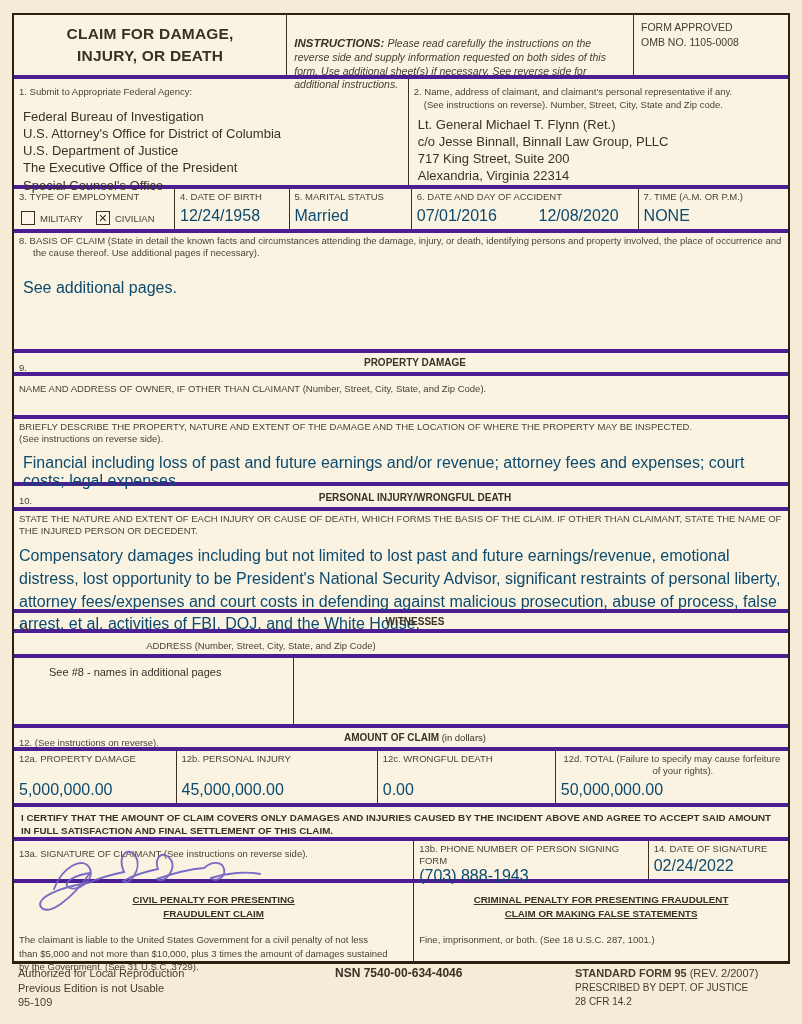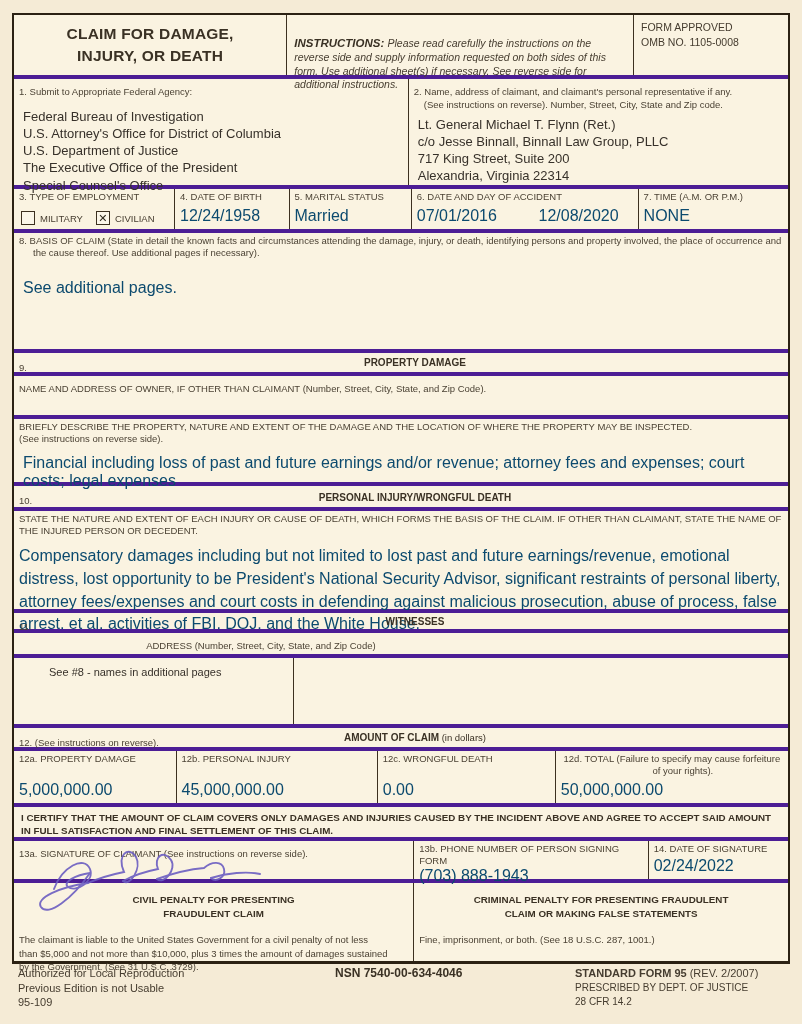--- a/index.html
+++ b/index.html
@@ -80,21 +80,21 @@
   
   .certtxt{font-size:9.8px;font-weight:bold;line-height:1.35;color:#3a3124;padding:2px 2px;}
   
   .c-s1{width:51.7%;}
   .c-s2{width:30.3%;}
   .c-s3{width:18%;}
   .sig-svg{position:absolute;left:18px;top:-4px;z-index:5;pointer-events:none;}
   
   .c-p1{width:51.7%;}
   .c-p2{width:48.3%;}
-  .pentitle{text-align:center;font-size:9.8px;font-weight:bold;line-height:1.45;margin-top:8px;color:#3a3124;}
+  .pentitle{text-align:center;font-size:9.8px;font-weight:bold;line-height:1.45;margin-top:8px;color:#3a3124;text-decoration:underline;}
   .pentext{font-size:9.5px;line-height:1.4;margin-top:12px;color:#4b4234;}
   .c-p1 .pentext{width:95%;}
   
   .footer-left{position:absolute;left:18px;top:966px;font-size:11px;line-height:1.35;color:#453c2f;}
   .footer-num{position:absolute;left:18px;top:996px;font-size:11px;color:#453c2f;}
   .footer-nsn{position:absolute;left:335px;top:966px;font-size:12px;font-weight:bold;color:#3a3124;}
   .footer-right{position:absolute;left:575px;top:966px;font-size:10px;line-height:1.4;color:#453c2f;}
   .footer-right .line1{font-size:11px;}
 </style>
 </head>

